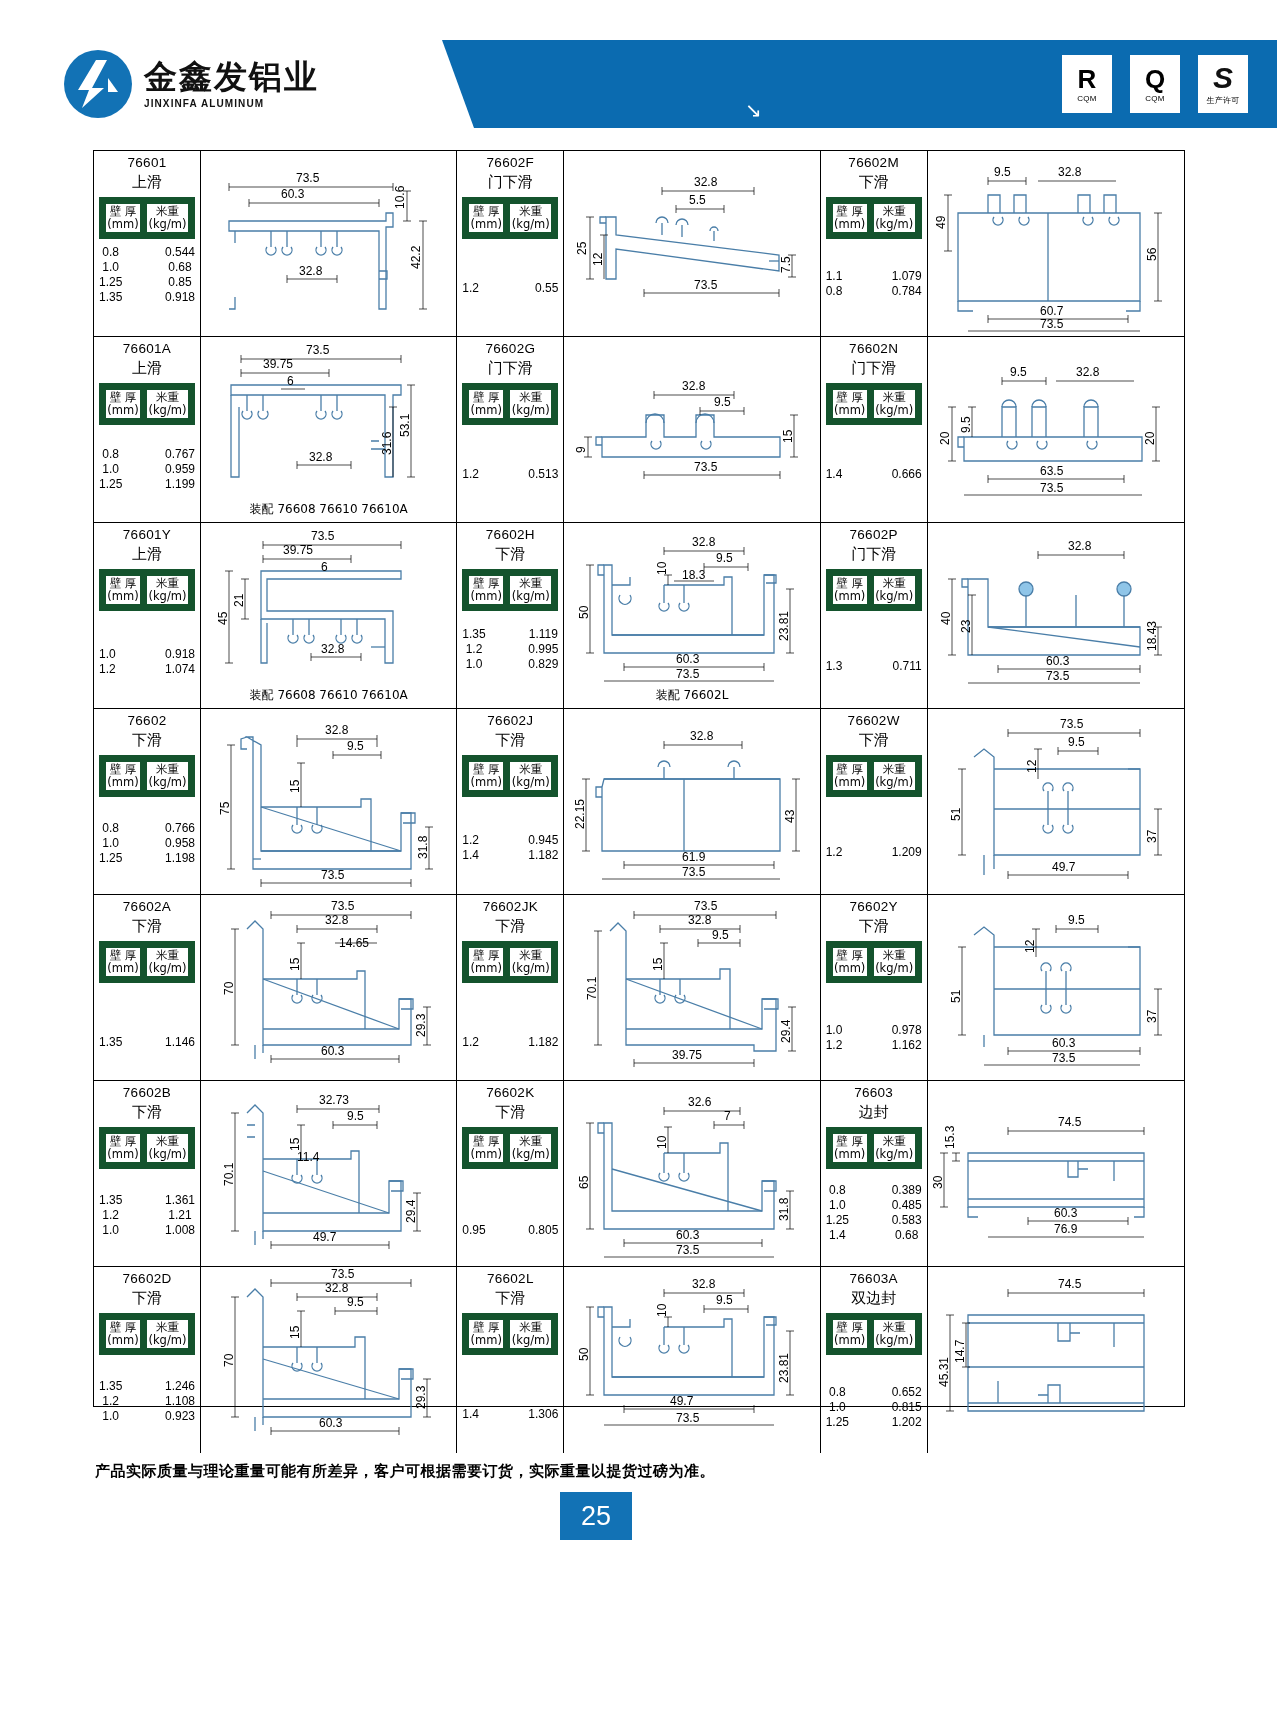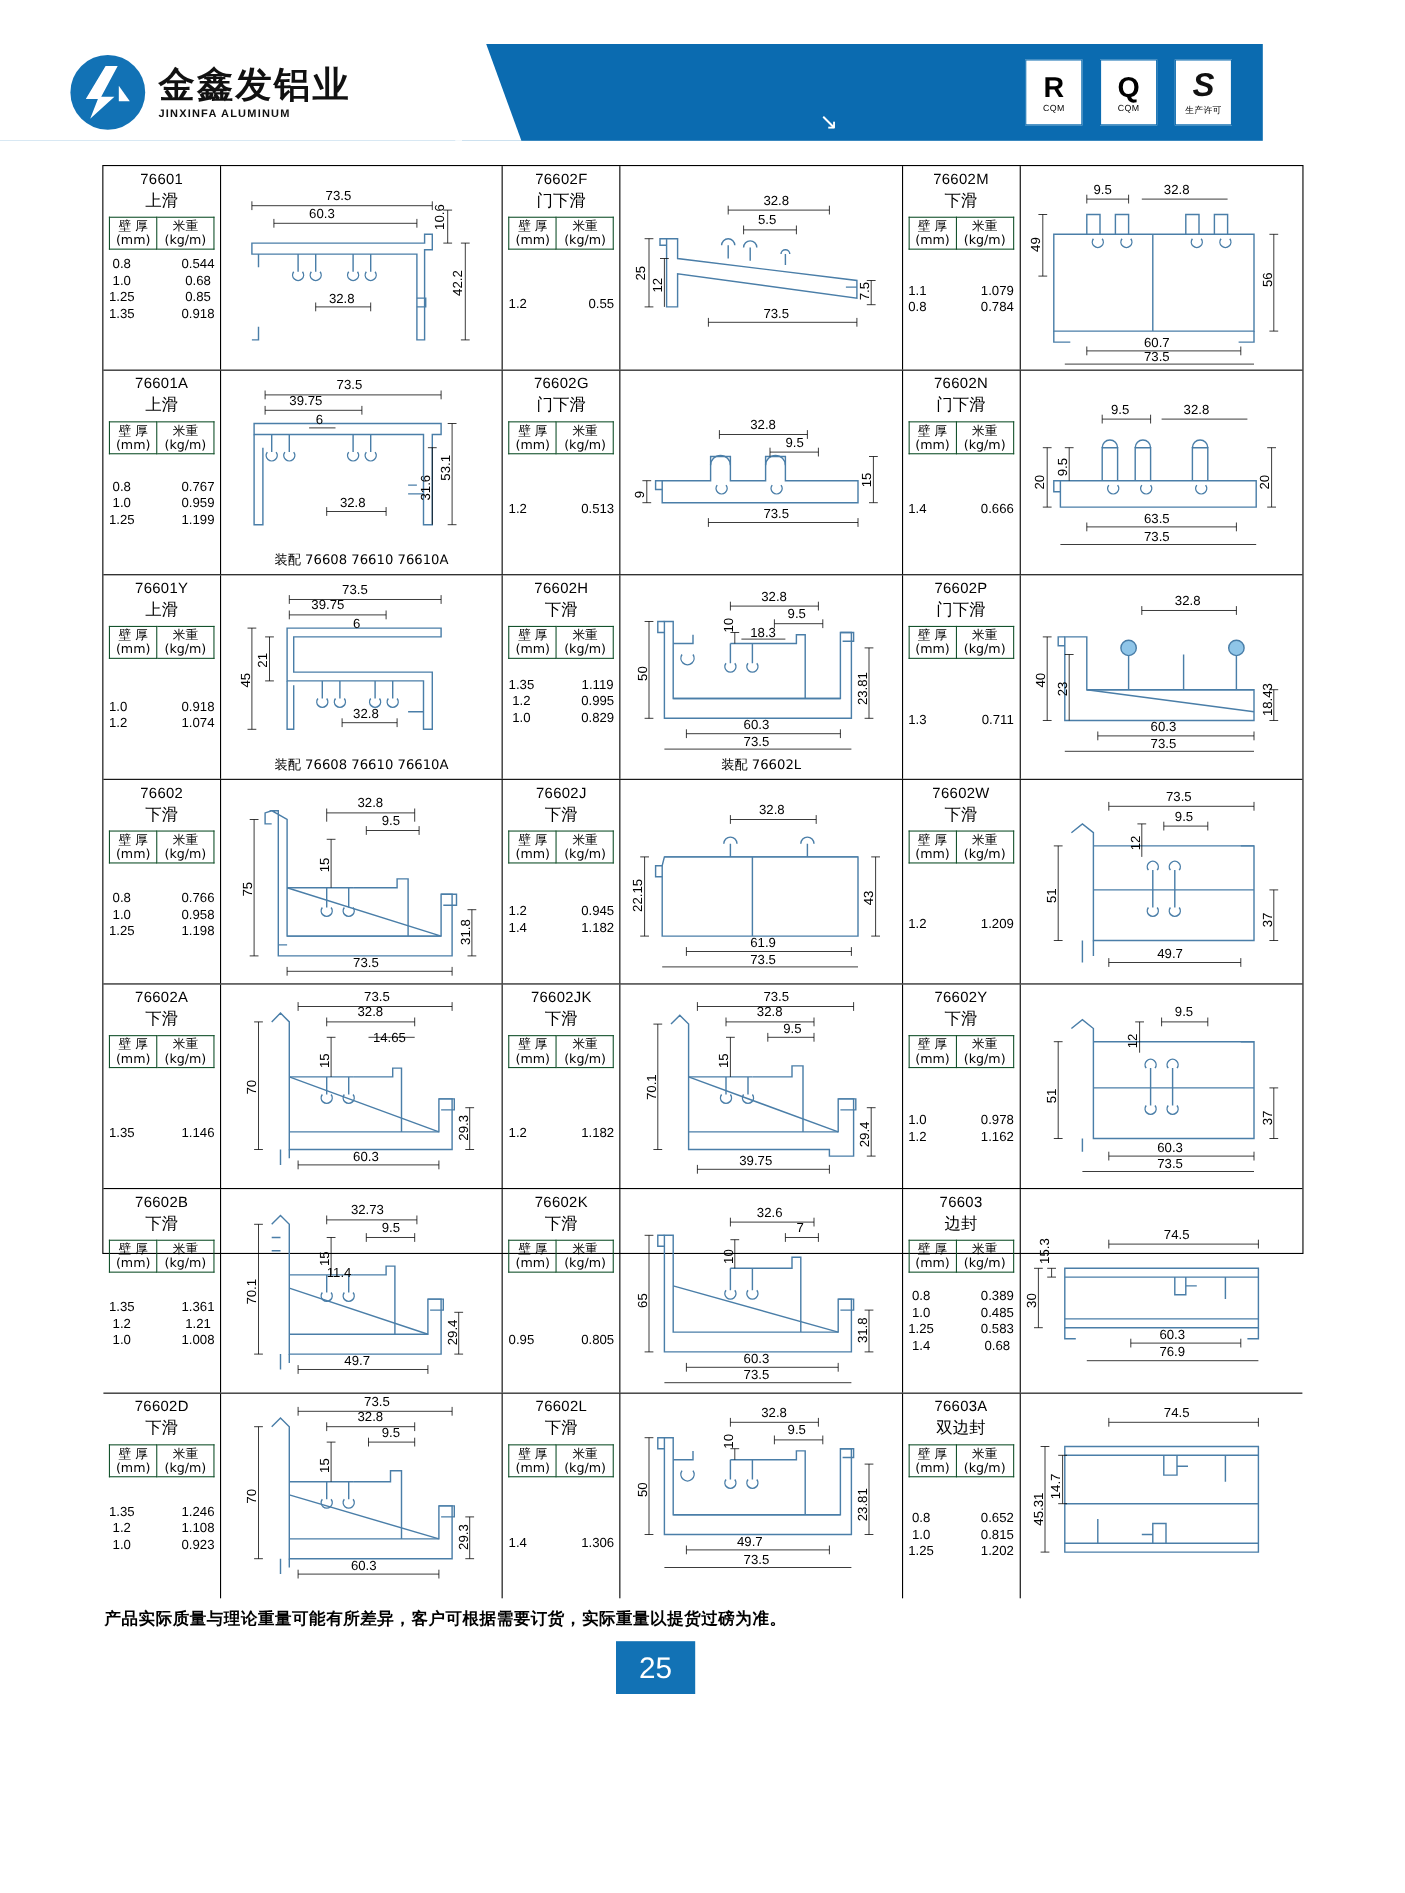--- a/index.html
+++ b/index.html
@@ -3,21 +3,21 @@
 <meta charset="utf-8">
 <style>
   html,body{margin:0;padding:0;}
   body{
     width:1277px;height:1721px;background:#fff;
     font-family:"Liberation Sans","DejaVu Sans",sans-serif;
     color:#000;position:relative;overflow:hidden;
   }
   
   .header{
-    position:absolute;left:0;top:40px;width:1148px;height:88px;
+    position:absolute;left:0;top:40px;width:1277px;height:88px;
     background:#0b6bb0;
   }
   .header-white{
     position:absolute;left:0;top:0;width:420px;height:88px;background:#fff;
   }
   .header-slant{
     position:absolute;left:398px;top:0;width:60px;height:88px;background:#fff;
     transform:skewX(20deg);
   }
   .logo-wrap{
@@ -46,21 +46,21 @@
   .certs{position:absolute;right:28px;top:14px;display:flex;gap:16px;}
   .cert{
     width:50px;height:58px;background:#fff;border:1px solid #0b6bb0;
     display:flex;flex-direction:column;align-items:center;justify-content:center;
   }
   .cert .big{font-size:26px;font-weight:bold;line-height:1;}
   .cert .sm{font-size:8px;margin-top:2px;letter-spacing:.3px;}
   .cert.s .big{font-size:30px;font-style:italic;color:#111;}
   
   .sheet{
-    position:absolute;left:93px;top:150px;width:1092px;height:990px;
+    position:absolute;left:93px;top:150px;width:1092px;height:1257px;
     border:1.5px solid #000;box-sizing:border-box;
   }
   .row{
     display:flex;height:calc(1302px/7);box-sizing:border-box;
     border-bottom:1px solid #000;
   }
   .row:last-child{border-bottom:none;}
   .cell{
     display:flex;box-sizing:border-box;border-right:1px solid #000;
     width:calc(1092px/3);position:relative;
@@ -71,21 +71,21 @@
     display:flex;flex-direction:column;align-items:center;
     padding-top:4px;font-size:13px;
   }
   .spec .code{font-size:13.5px;font-weight:normal;letter-spacing:.3px;}
   .spec .name{font-size:15px;margin-top:3px;font-family:"DejaVu Sans",sans-serif;}
   .spec table{
     border-collapse:collapse;margin-top:5px;width:96px;
   }
   .spec table th{
     font-weight:normal;font-size:11.5px;line-height:1.15;padding:1px 0;
-    border:1px solid #14532d;font-family:"DejaVu Sans",sans-serif;
+    border:7px solid #14532d;font-family:"DejaVu Sans",sans-serif;
   }
   .spec .vals{
     margin-top:6px;display:flex;width:96px;justify-content:space-between;
     font-size:12px;
   }
   .spec .vals div{display:flex;flex-direction:column;align-items:center;gap:1px;}
   .draw{flex:1;position:relative;}
   .draw svg{position:absolute;left:0;top:0;}
   .note{
     position:absolute;bottom:4px;left:0;width:100%;text-align:center;

